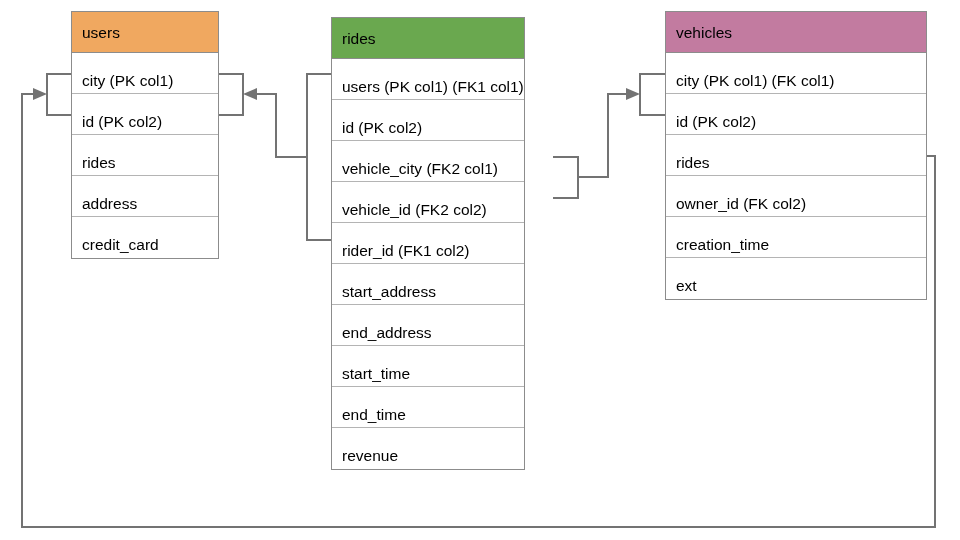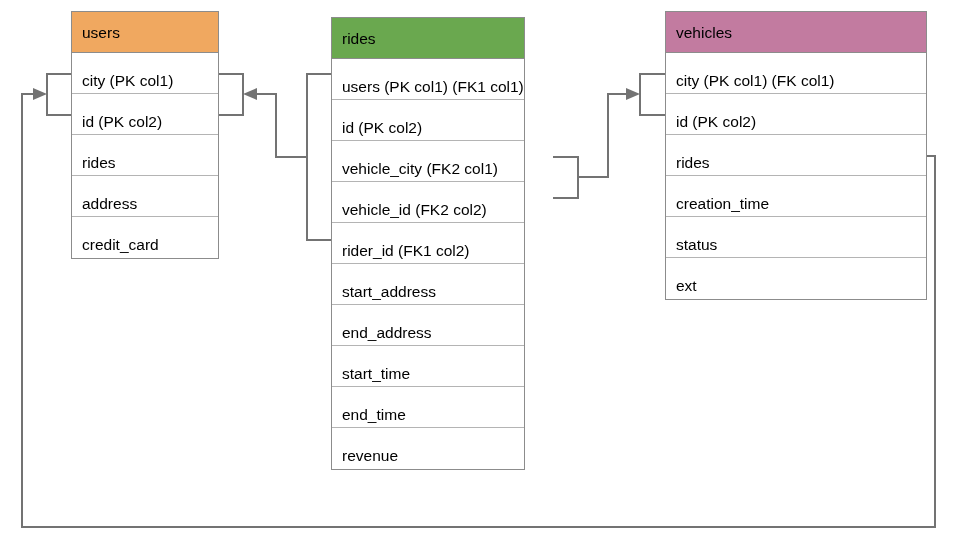--- a/index.html
+++ b/index.html
@@ -117,18 +117,18 @@
     <div class="er-row">start_time</div>
     <div class="er-row">end_time</div>
     <div class="er-row last">revenue</div>
   </div>
 
   <div class="er-table" style="left:665px; top:11px; width:262px;">
     <div class="er-header" style="background:#c27ba0;">vehicles</div>
     <div class="er-row">city (PK col1) (FK col1)</div>
     <div class="er-row">id (PK col2)</div>
     <div class="er-row">rides</div>
+    <div class="er-row">owner_id (FK col2)</div>
     <div class="er-row">creation_time</div>
-    <div class="er-row">status</div>
     <div class="er-row last">ext</div>
   </div>
 
 </div>
 
 </body></html>

